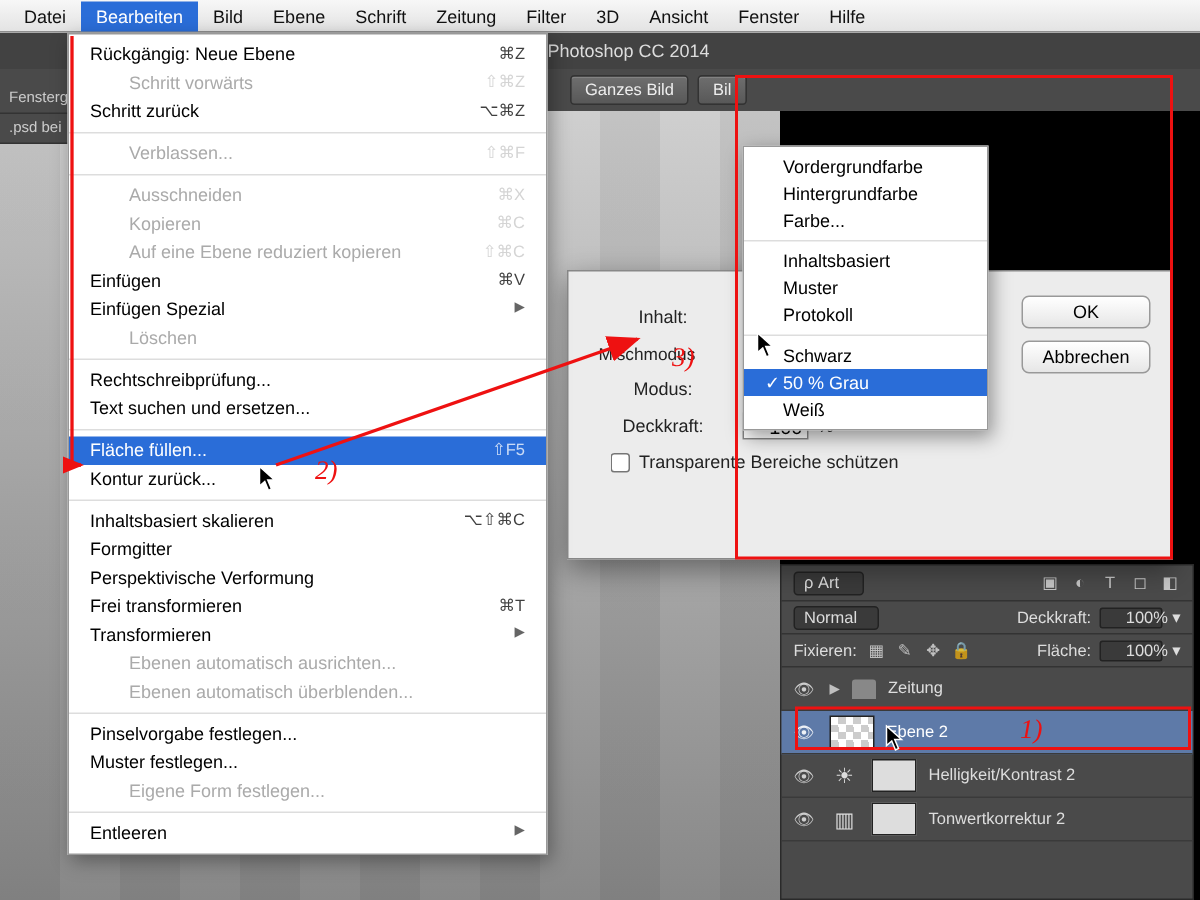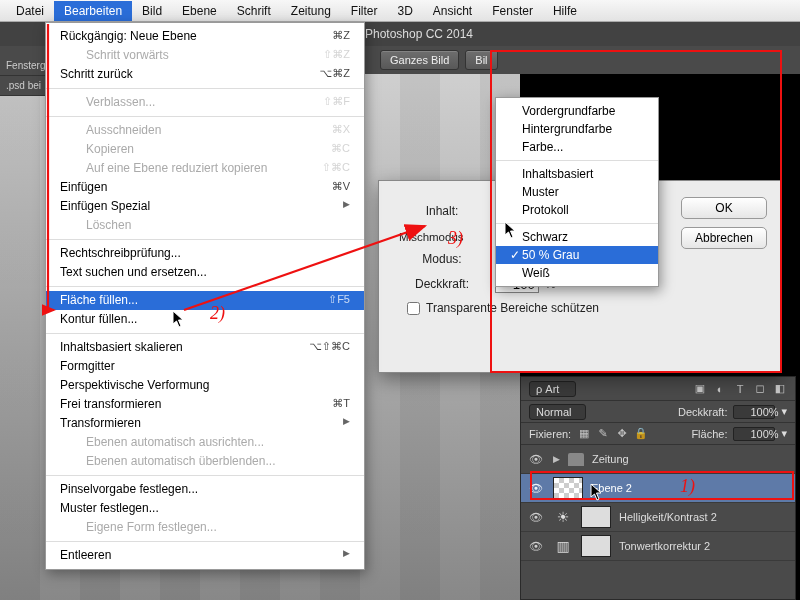--- a/index.html
+++ b/index.html
@@ -170,21 +170,21 @@
     </div>
     <div class="row">
       <span class="label">Text suchen und ersetzen...</span>
     </div>
     <hr>
     <div class="row highlight">
       <span class="label">Fläche füllen...</span>
       <span class="short">⇧F5</span>
     </div>
     <div class="row">
-      <span class="label">Kontur füllen...</span>
+      <span class="label">Kontur zurück...</span>
     </div>
     <hr>
     <div class="row">
       <span class="label">Inhaltsbasiert skalieren</span>
       <span class="short">⌥⇧⌘C</span>
     </div>
     <div class="row">
       <span class="label">Formgitter</span>
     </div>
     <div class="row">

